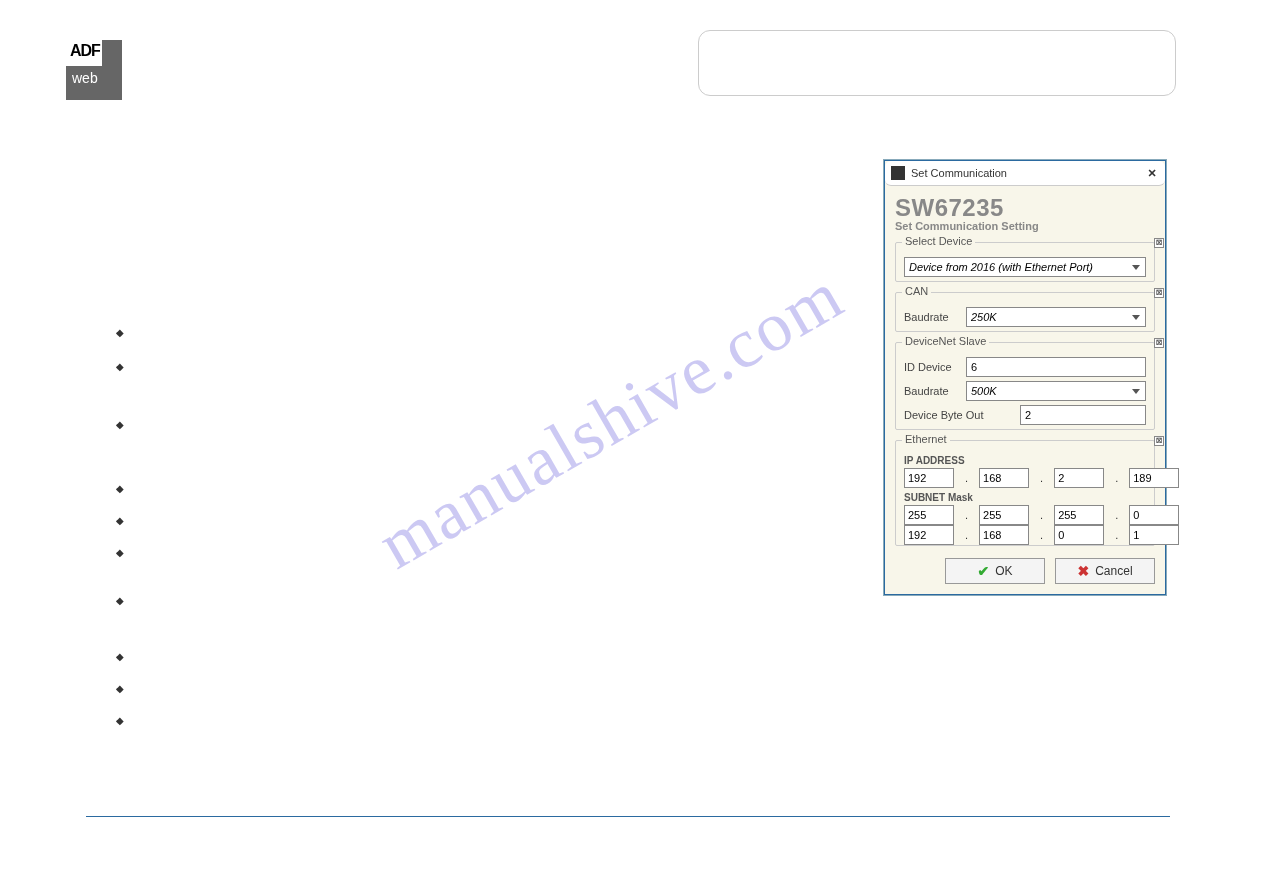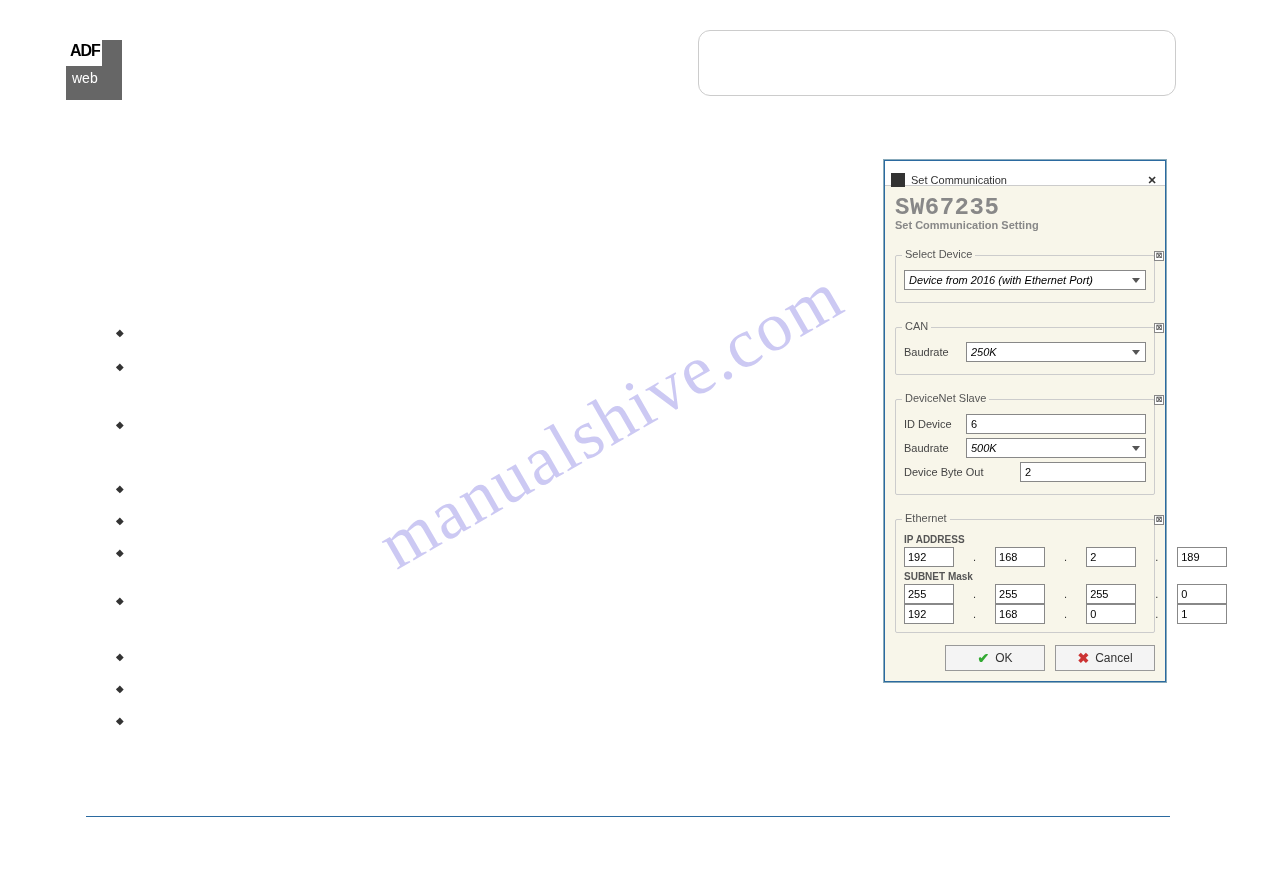--- a/index.html
+++ b/index.html
@@ -69,37 +69,38 @@
     border:1px solid #2b6aa0;
     box-shadow:0 0 0 1px #8ab;
     font-size:11px;
     color:#333;
   }
   .dlg .titlebar{
     background:#fff;
     border-bottom:1px solid #ccc;
     height:24px;
     display:flex;
-    align-items:flex-start;
+    align-items:center;
     padding:12px 6px;
     justify-content:space-between;
+    border-radius:6px;
   }
   .dlg .titlebar .ticon{
     display:flex; align-items:center; gap:6px;
   }
   .appicon{ width:14px; height:14px; background:#333; display:inline-block;}
   .closebtn{ width:14px; height:14px; display:flex; align-items:center; justify-content:center; font-weight:bold; cursor:pointer;}
   .dlg .body{ padding:8px 10px 10px 10px; }
-  .swtitle{ font-size:24px; color:#888; font-weight:bold; letter-spacing:0.5px;font-family:Liberation Mono, monospace;}
+  .swtitle{ font-size:24px; color:#888; font-weight:bold; letter-spacing:0.5px;}
   .swsub{ font-size:11px; color:#888; font-weight:bold; margin-top:-2px;}
   .group{
     border:1px solid #ccc;
     border-radius:2px;
-    margin-top:24px;
-    padding:10px 8px 8px 8px;
+    margin-top:10px;
+    padding:10px 8px 0 8px;
     position:relative;
     background:#f8f6ea;
   }
   .group .legend{
     position:absolute;
     top:-8px; left:6px;
     background:#f8f6ea;
     padding:0 3px;
     font-size:11px; color:#555;
   }
@@ -115,21 +116,21 @@
     font-family:inherit; font-size:11px;
   }
   .sel{ flex:1; appearance:none; -webkit-appearance:none; position:relative;font-style:italic;}
   .selwrap{ position:relative; flex:1; display:flex;}
   .selwrap::after{
     content:""; position:absolute; right:6px; top:8px;
     border-left:4px solid transparent; border-right:4px solid transparent;
     border-top:5px solid #555; pointer-events:none;
   }
   .txt-narrow{ width:110px;}
-  .iprow{ display:flex; gap:19px; align-items:center;}
+  .iprow{ display:flex; gap:11px; align-items:center;}
   .iprow input{ width:50px; height:20px; border:1px solid #888; background:#fff; font-size:11px; padding:0 3px;}
   .dot{ font-size:11px; }
   .sublabel{ font-size:10px; color:#555; margin:4px 0 2px 0; font-weight:bold;}
   .chk{ margin-right:4px;}
   .btnrow{ display:flex; justify-content:flex-end; gap:10px; margin-top:12px;}
   .btn{
     width:100px; height:26px; border:1px solid #999; background:#f4f4f4;
     display:flex; align-items:center; justify-content:center; gap:6px;
     font-size:12px; cursor:pointer;
   }

